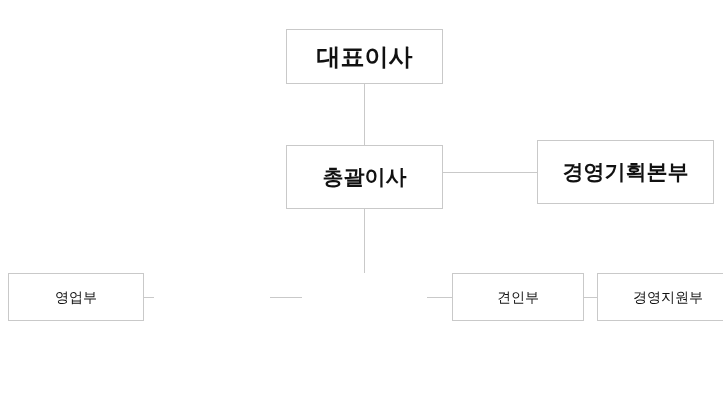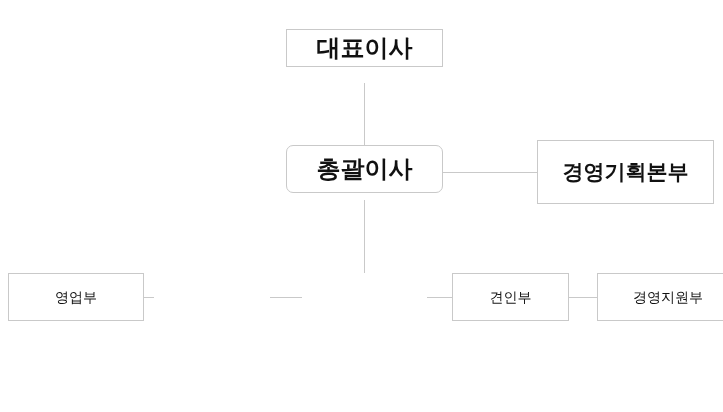--- a/index.html
+++ b/index.html
@@ -32,53 +32,52 @@
   }
   .node-label {
     display: block;
     line-height: 1;
   }
   
   .level-1 {
     left: 286px;
     top: 29px;
     width: 157px;
-    height: 38px;
+    height: 55px;
     font-size: 24px;
     font-weight: 700;
   }
   
   .level-2 {
     left: 286px;
     top: 145px;
     width: 157px;
-    height: 48px;
-    font-size: 24px;
+    height: 64px;
+    font-size: 21px;
     font-weight: 700;
-    border-radius: 7px;
   }
   .level-2-side {
     left: 537px;
     top: 140px;
     width: 177px;
     height: 64px;
     font-size: 21px;
     font-weight: 700;
   }
   
   .level-3 {
     top: 273px;
     height: 48px;
     font-size: 14px;
     font-weight: 400;
   }
   .dept-0 { left: 8px;   width: 136px; }
   .dept-1 { left: 154px; width: 116px; }
   .dept-2 { left: 302px; width: 125px; }
-  .dept-3 { left: 452px; width: 117px; }
+  .dept-3 { left: 452px; width: 132px; }
   .dept-4 { left: 597px; width: 142px; }
 
   
   .connector {
     position: absolute;
     background: #c9c9c9;
     z-index: 1;
   }
   .connector-v {
     width: 1px;

